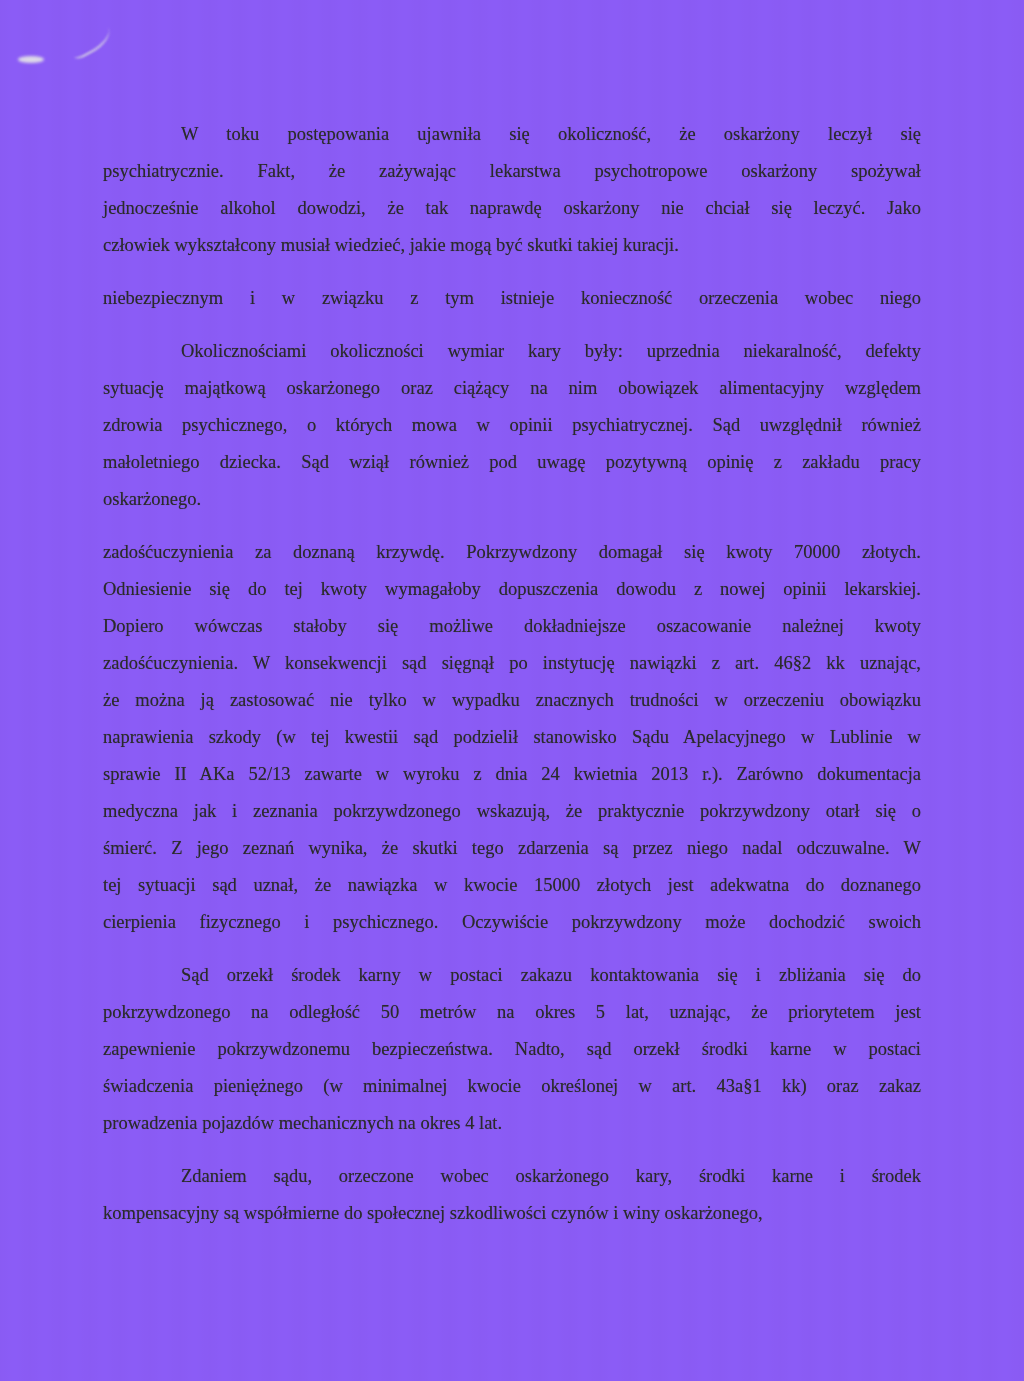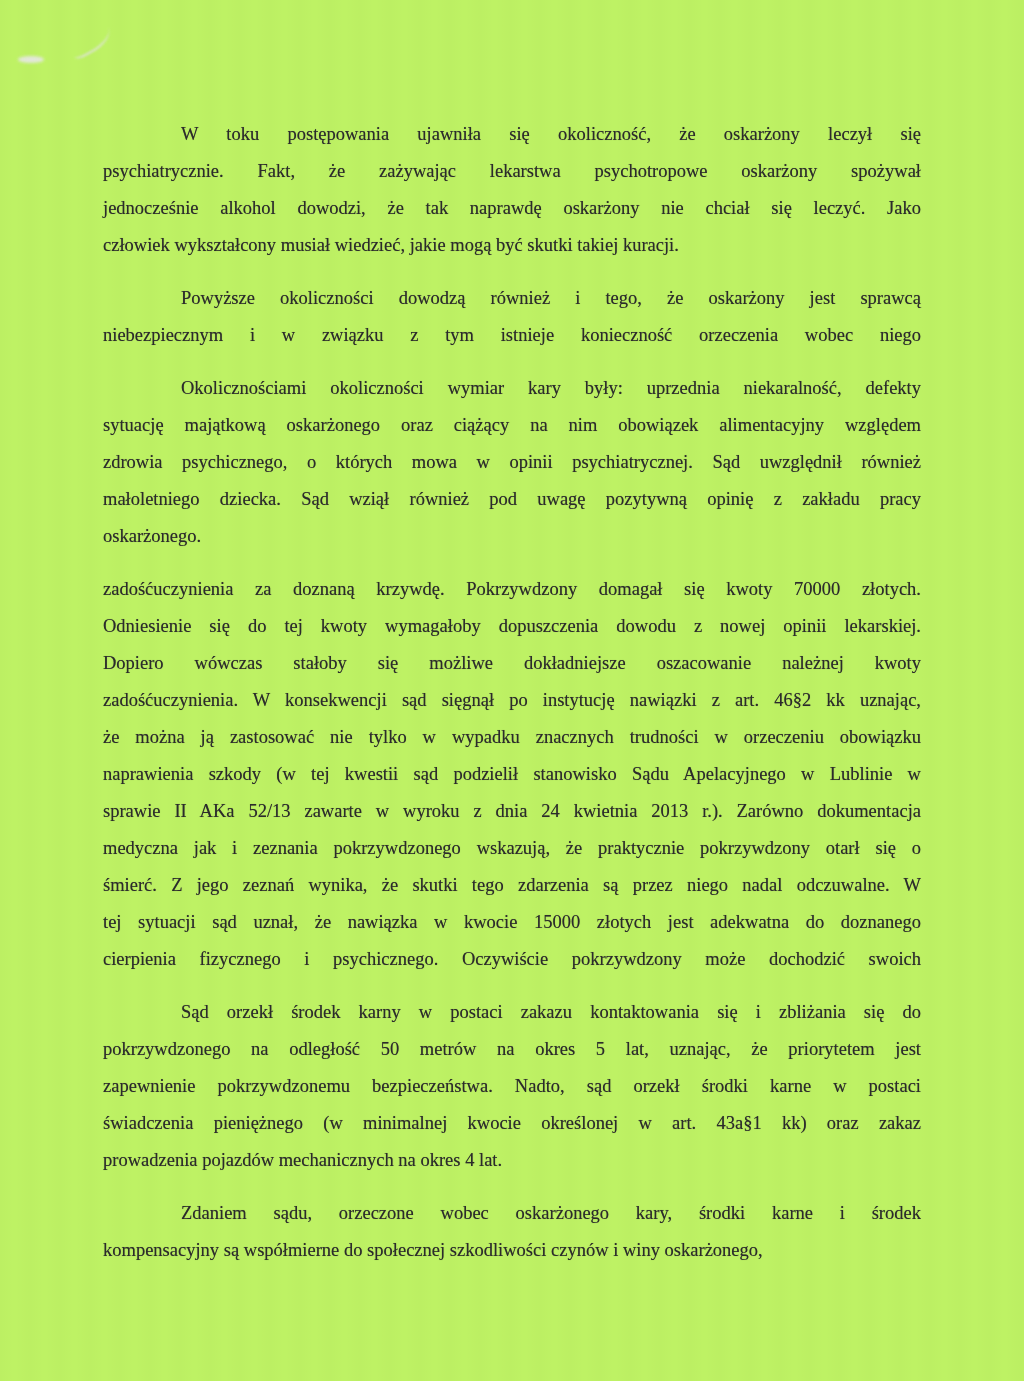--- a/index.html
+++ b/index.html
@@ -5,21 +5,21 @@
   html, body {
     margin: 0;
     padding: 0;
     background: #ffffff;
   }
   .page {
     position: relative;
     width: 1024px;
     height: 1381px;
     margin: 0;
-    background: #bef264;
+    background: #8b5cf6;
     overflow: hidden;
     font-family: "Liberation Serif", "DejaVu Serif", serif;
   }
   
   .page::before {
     content: "";
     position: absolute;
     inset: 0;
     background: repeating-linear-gradient(
       90deg,
@@ -85,21 +85,20 @@
   <div class="scan-mark-1"></div>
   <div class="scan-mark-2"></div>
   <div class="text-block">
       <div class="paragraph">
         <div class="line first">W toku postępowania ujawniła się okoliczność, że oskarżony leczył się</div>
         <div class="line">psychiatrycznie. Fakt, że zażywając lekarstwa psychotropowe oskarżony spożywał</div>
         <div class="line">jednocześnie alkohol dowodzi, że tak naprawdę oskarżony nie chciał się leczyć. Jako</div>
         <div class="line last">człowiek wykształcony musiał wiedzieć, jakie mogą być skutki takiej kuracji.</div>
       </div>
       <div class="paragraph">
-        <div class="line first">Powyższe okoliczności dowodzą również i tego, że oskarżony jest sprawcą</div>
         <div class="line">niebezpiecznym i w związku z tym istnieje konieczność orzeczenia wobec niego</div>
       </div>
       <div class="paragraph">
         <div class="line first">Okolicznościami okoliczności wymiar kary były: uprzednia niekaralność, defekty</div>
         <div class="line">sytuację majątkową oskarżonego oraz ciążący na nim obowiązek alimentacyjny względem</div>
         <div class="line">zdrowia psychicznego, o których mowa w opinii psychiatrycznej. Sąd uwzględnił również</div>
         <div class="line">małoletniego dziecka. Sąd wziął również pod uwagę pozytywną opinię z zakładu pracy</div>
         <div class="line last">oskarżonego.</div>
       </div>
       <div class="paragraph">

